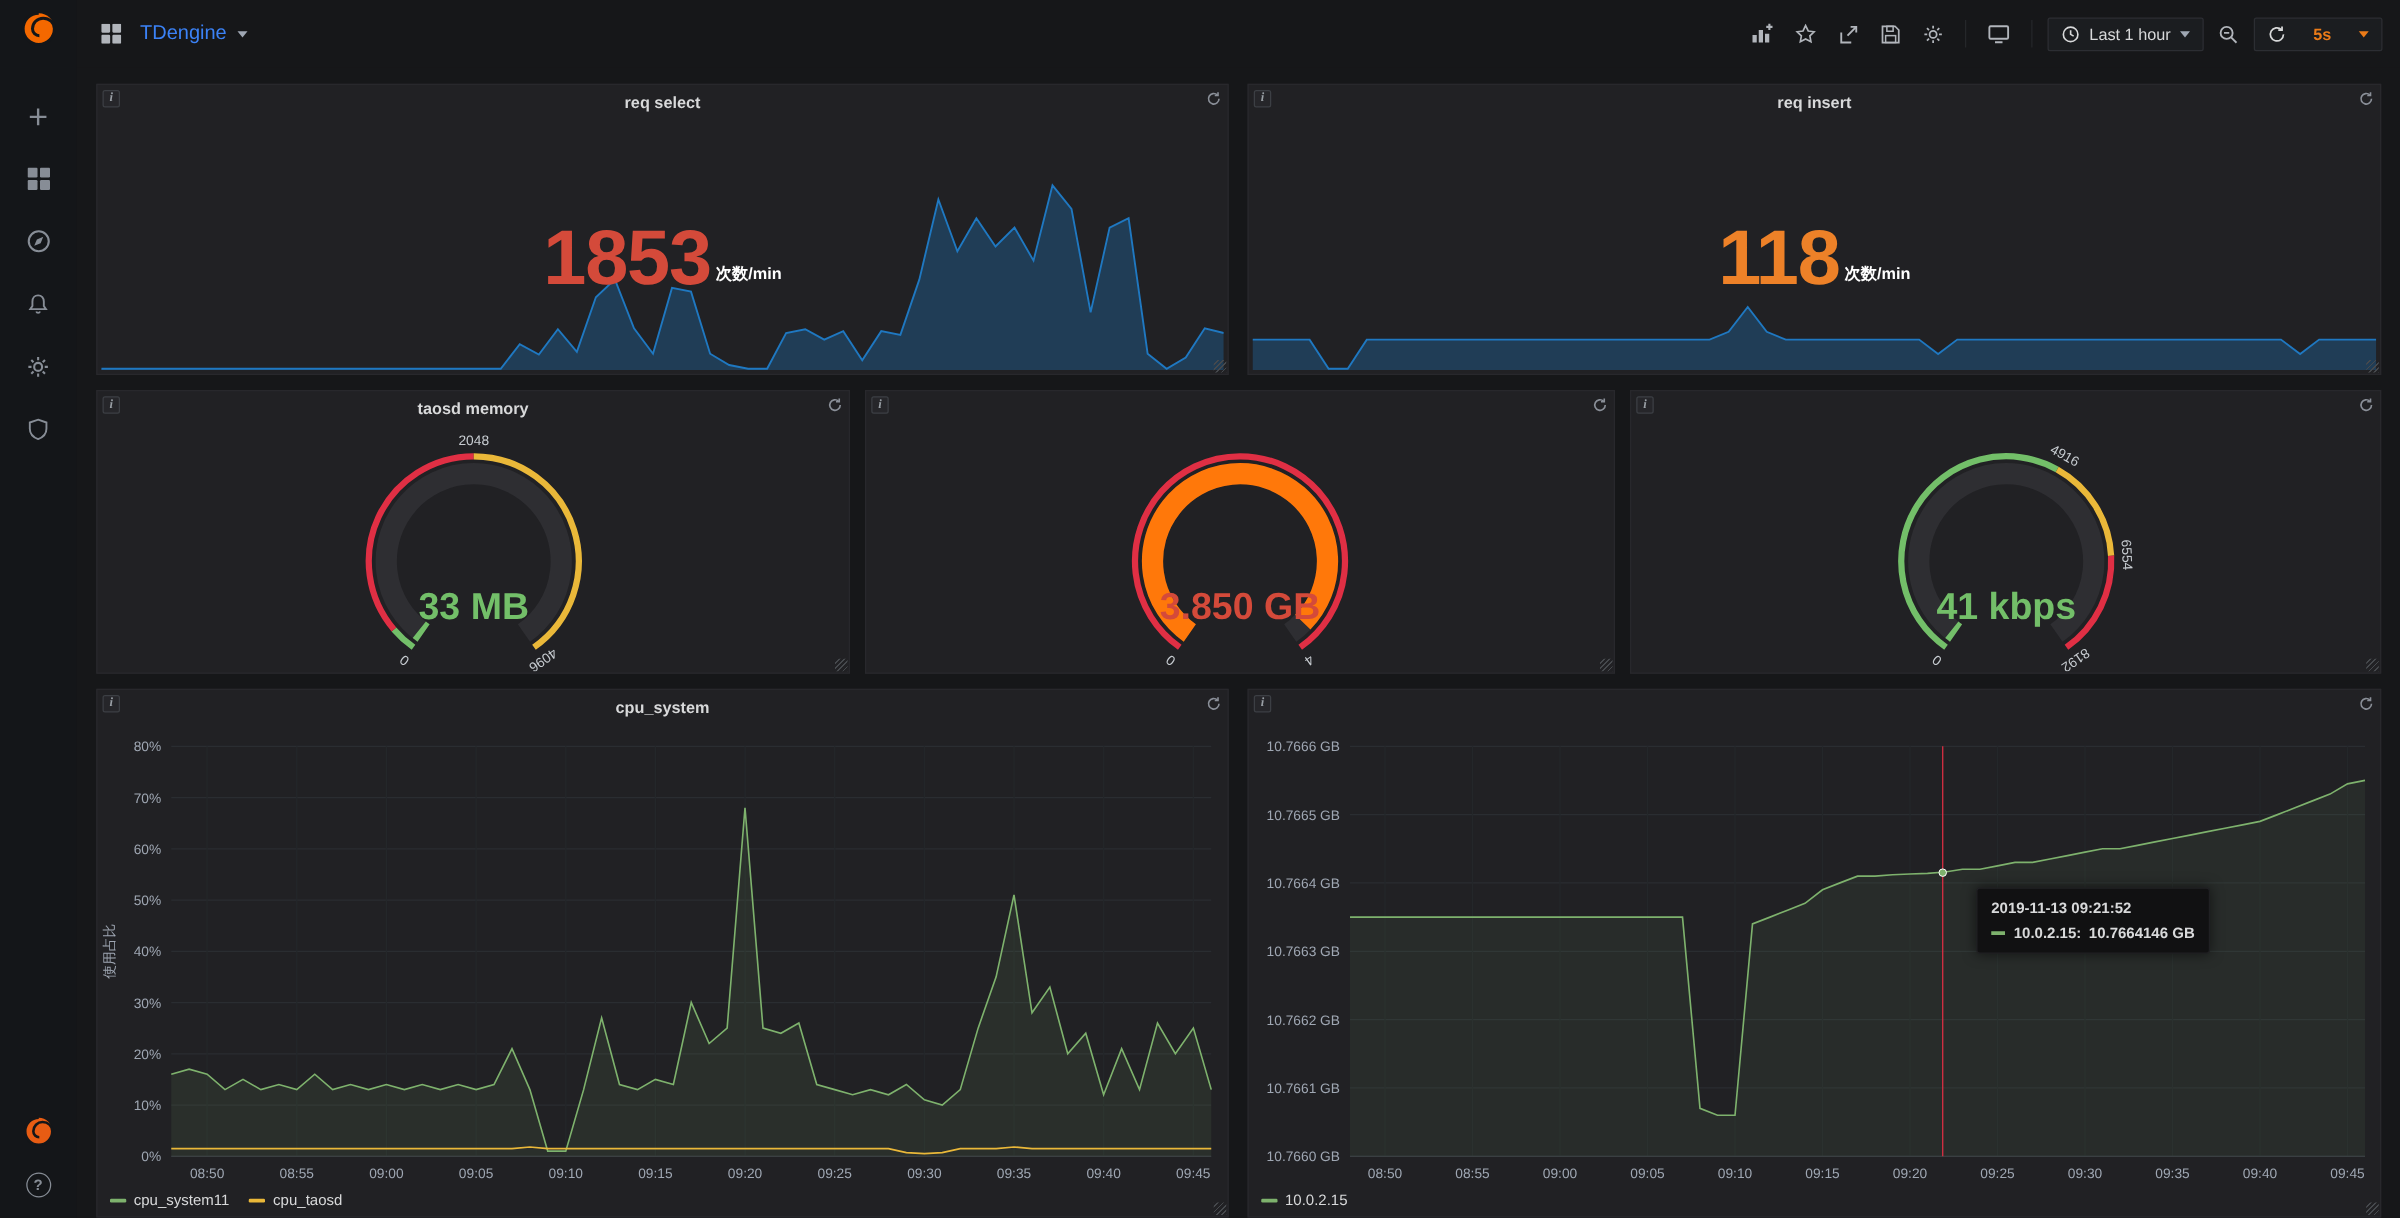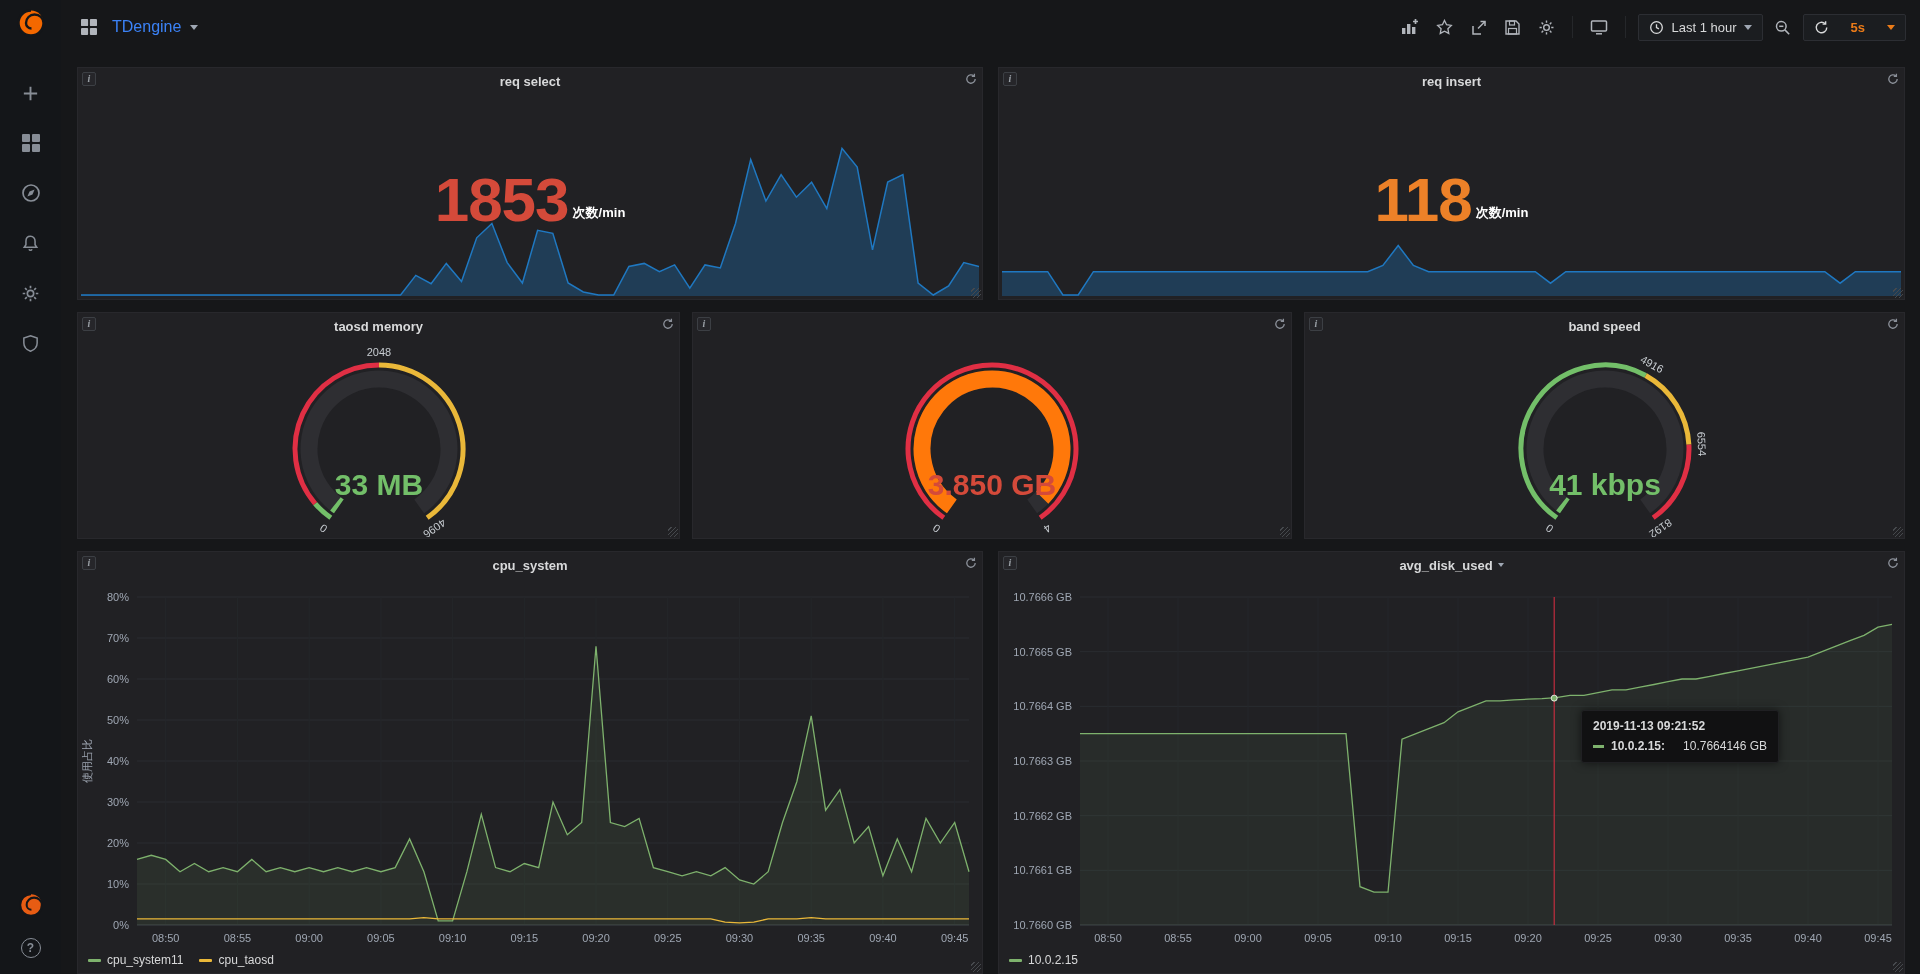--- a/index.html
+++ b/index.html
@@ -26,36 +26,36 @@
   
   .content{position:absolute;left:61px;top:54px;right:0;bottom:0;background:#161719}
   .panel{position:absolute;background:#212124;border:1px solid #28282c}
   .panel-h{height:26px;display:flex;align-items:center;justify-content:center;gap:5px;font-size:13px;font-weight:600;color:#d8d9da;cursor:pointer;position:relative;z-index:3}
   .pinfo{position:absolute;left:4px;top:4px;width:14px;height:14px;font:italic bold 10px "Liberation Serif",serif;color:#9aa0a6;border:1px solid #3c3f44;border-radius:2px;text-align:center;line-height:12px;background:#26262a;cursor:pointer;z-index:4}
   .pspin{position:absolute;right:5px;top:5px;color:#8a8f98;cursor:pointer;z-index:4}
   .resize{position:absolute;right:1px;bottom:1px;width:10px;height:10px;background:repeating-linear-gradient(135deg,transparent 0 2px,#46494d 2px 3px);cursor:nwse-resize;z-index:4}
   .tcaret{color:#9fa7b3;border-top-width:4px;border-left-width:3.5px;border-right-width:3.5px}
   
   .spark{position:absolute;left:3px;right:3px;bottom:3px;z-index:1}
-  .bignum{position:absolute;top:96px;left:0;right:0;text-align:center;font-weight:bold;font-size:62px;line-height:71px;z-index:2;letter-spacing:-1px}
+  .bignum{position:absolute;top:96px;left:0;right:0;text-align:center;font-weight:bold;font-size:62px;line-height:86px;z-index:2;letter-spacing:-1px}
   .unit{font-size:13px;font-weight:600;color:#ffffff;margin-left:4px;position:relative;top:-4px;letter-spacing:0}
   
   .gaugewrap{position:absolute;left:0;right:0;top:26px;bottom:0;display:flex;align-items:center;justify-content:center}
   
   .chart{position:absolute;left:1px;top:26px;z-index:1}
   .legend{position:absolute;left:10px;bottom:3px;height:20px;display:flex;gap:16px;align-items:center;font-size:12px;color:#d8d9da;z-index:3}
   .litem{display:flex;align-items:center;cursor:pointer}
   .lmark{display:inline-block;width:13px;height:3px;border-radius:1px;margin-right:6px}
   
   .tooltip{position:absolute;left:582px;top:158px;background:#111112;border:1px solid #202023;border-radius:3px;padding:8px 11px 9px;font-size:12px;color:#d8d9da;z-index:6;box-shadow:0 0 10px rgba(0,0,0,.55);white-space:nowrap}
   .tt-time{font-weight:600;margin-bottom:6px}
   .tt-row{display:flex;align-items:center}
   .tt-dash{width:11px;height:3px;background:#7eb26d;margin-right:7px}
   .tt-name{font-weight:bold}
-  .tt-val{font-weight:normal;margin-left:18px}
+  .tt-val{font-weight:bold;margin-left:6px}
 </style>
 </head>
 <body>
 
 <aside class="sidebar">
   <div class="logo">
     <svg width="30" height="30" viewBox="0 0 30 30">
       <circle cx="15" cy="15" r="12.5" fill="#f46800"></circle>
       <path d="M15 2.5 A12.5 12.5 0 1 0 27.5 15 C27.5 10 23.5 6.5 18.5 6.5 A8.5 8.5 0 0 0 10 15 A5.5 5.5 0 0 0 15.5 20.5" fill="none" stroke="#141619" stroke-width="2.4"></path>
     </svg>
@@ -284,23 +284,20 @@
     <div class="resize"></div>
   </section>
 
   <section class="panel" style="left:1243px;top:258px;width:601px;height:227px">
     <div class="pinfo">i</div>
     <div class="pspin">
         <svg width="12" height="12" viewBox="0 0 12 12">
           <path d="M10.2 6a4.2 4.2 0 1 1-1.3-3" stroke="currentColor" stroke-width="1.3" fill="none"></path>
           <path d="M9.4 0.8v2.6H6.8" stroke="currentColor" stroke-width="1.3" fill="none"></path>
         </svg>
-      </div>
-    <div class="panel-h">
-        <span>band speed</span>
       </div>
     <div class="gaugewrap">
       <svg width="300" height="196" viewBox="0 0 300 196">
           <path d="M 109.85 165.34 A 70 70 0 1 1 190.15 165.34" fill="none" stroke="#2e2e32" stroke-width="17"></path>
           <path d="M 101.82 176.81 A 84 84 0 0 1 190.72 34.53" fill="none" stroke="#73bf69" stroke-width="5"></path>
           <path d="M 190.72 34.53 A 84 84 0 0 1 233.88 103.60" fill="none" stroke="#eab839" stroke-width="5"></path>
           <path d="M 233.88 103.60 A 84 84 0 0 1 198.18 176.81" fill="none" stroke="#e02f44" stroke-width="5"></path>
           <path d="M 109.85 165.34 A 70 70 0 0 1 106.44 162.80" fill="none" stroke="#73bf69" stroke-width="17"></path>
           <text x="94.36308567394855" y="191.4577482960322" fill="#c7ccd1" font-size="11" text-anchor="middle" font-family="&quot;Liberation Sans&quot;, sans-serif" transform="rotate(-145 94.36308567394855 187.4577482960322)">0</text>
           <text x="197.0265331638947" y="27.161888407478614" fill="#c7ccd1" font-size="11" text-anchor="middle" font-family="&quot;Liberation Sans&quot;, sans-serif" transform="rotate(29 197.0265331638947 23.161888407478614)">4916</text>
@@ -386,24 +383,20 @@
   </section>
 
   <section class="panel" style="left:937px;top:497px;width:907px;height:423px">
     <div class="pinfo">i</div>
     <div class="pspin">
         <svg width="12" height="12" viewBox="0 0 12 12">
           <path d="M10.2 6a4.2 4.2 0 1 1-1.3-3" stroke="currentColor" stroke-width="1.3" fill="none"></path>
           <path d="M9.4 0.8v2.6H6.8" stroke="currentColor" stroke-width="1.3" fill="none"></path>
         </svg>
       </div>
-    <div class="panel-h">
-        <span>avg_disk_used</span>
-        <span class="caret tcaret"></span>
-      </div>
     <svg class="chart" width="905" height="373" viewBox="0 0 905 373">
         <line x1="80" y1="347" x2="892" y2="347" stroke="#2a2d31" stroke-width="1"></line>
         <text x="72" y="351" fill="#9fa7b3" font-size="11" text-anchor="end" font-family="&quot;Liberation Sans&quot;, sans-serif">10.7660 GB</text>
         <line x1="80" y1="292.33333333349515" x2="892" y2="292.33333333349515" stroke="#2a2d31" stroke-width="1"></line>
         <text x="72" y="296.33333333349515" fill="#9fa7b3" font-size="11" text-anchor="end" font-family="&quot;Liberation Sans&quot;, sans-serif">10.7661 GB</text>
         <line x1="80" y1="237.66666666699035" x2="892" y2="237.66666666699035" stroke="#2a2d31" stroke-width="1"></line>
         <text x="72" y="241.66666666699035" fill="#9fa7b3" font-size="11" text-anchor="end" font-family="&quot;Liberation Sans&quot;, sans-serif">10.7662 GB</text>
         <line x1="80" y1="183.00000000048556" x2="892" y2="183.00000000048556" stroke="#2a2d31" stroke-width="1"></line>
         <text x="72" y="187.00000000048556" fill="#9fa7b3" font-size="11" text-anchor="end" font-family="&quot;Liberation Sans&quot;, sans-serif">10.7663 GB</text>
         <line x1="80" y1="128.33333333300965" x2="892" y2="128.33333333300965" stroke="#2a2d31" stroke-width="1"></line>

